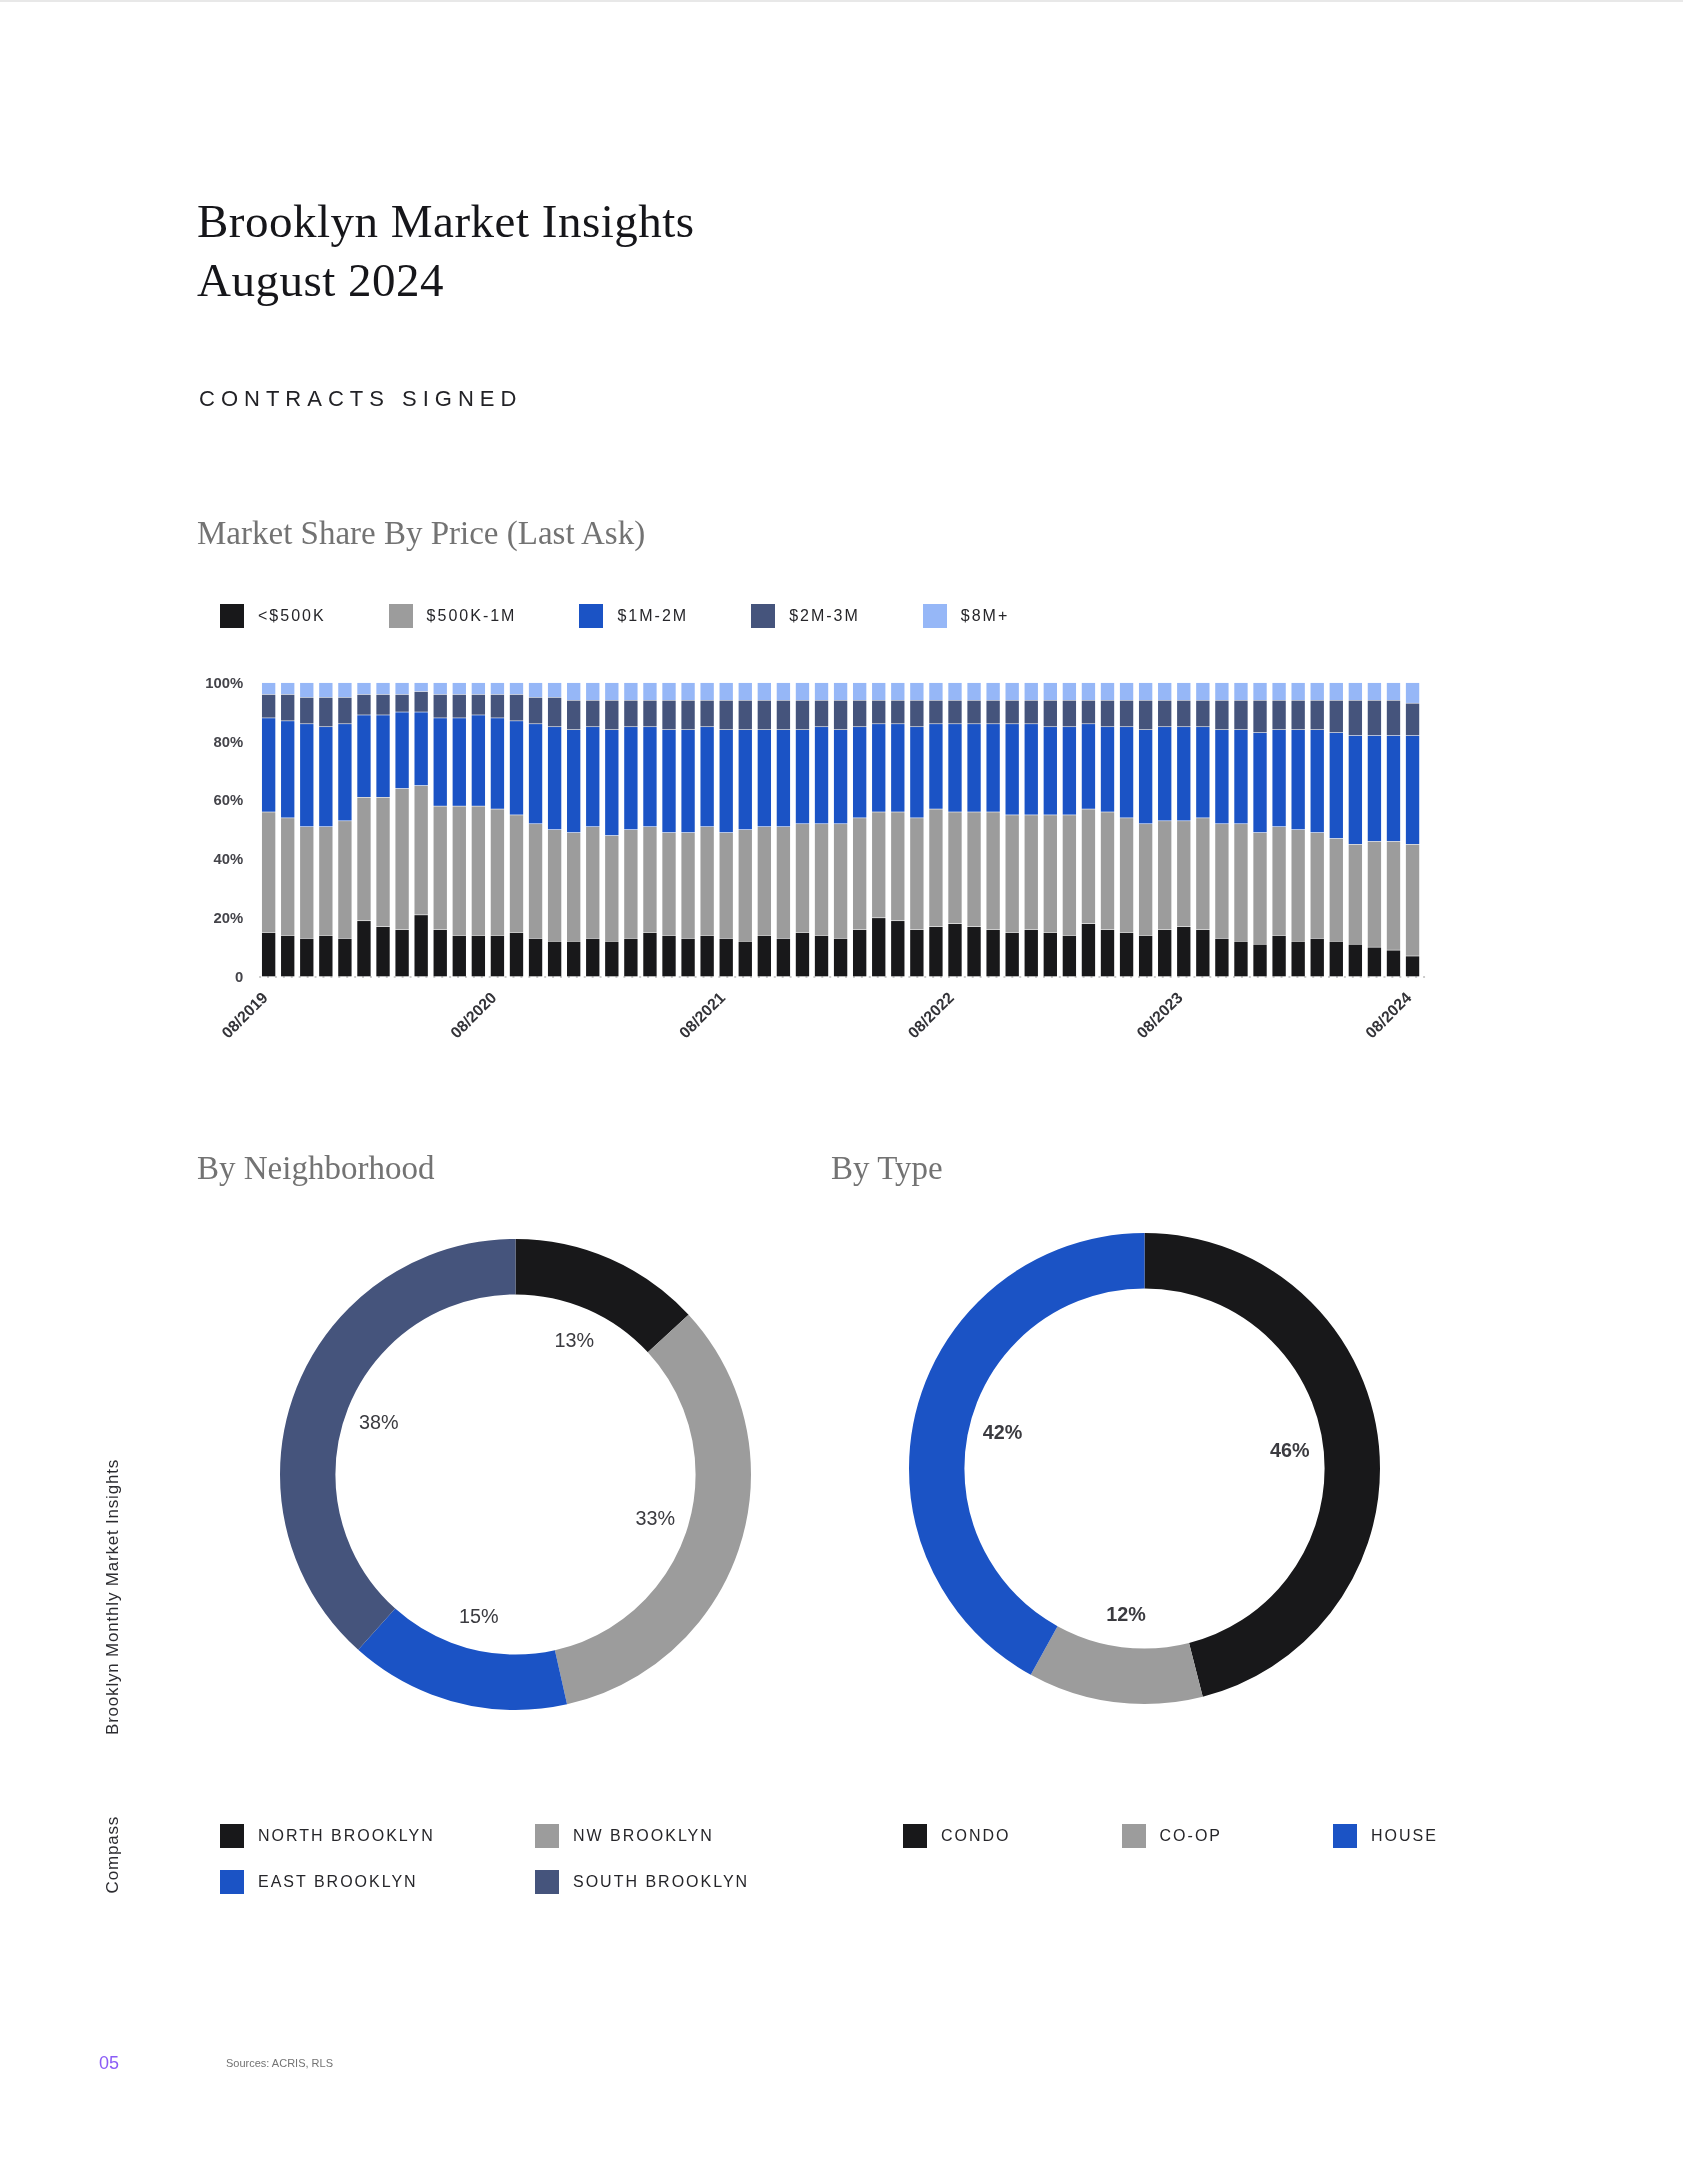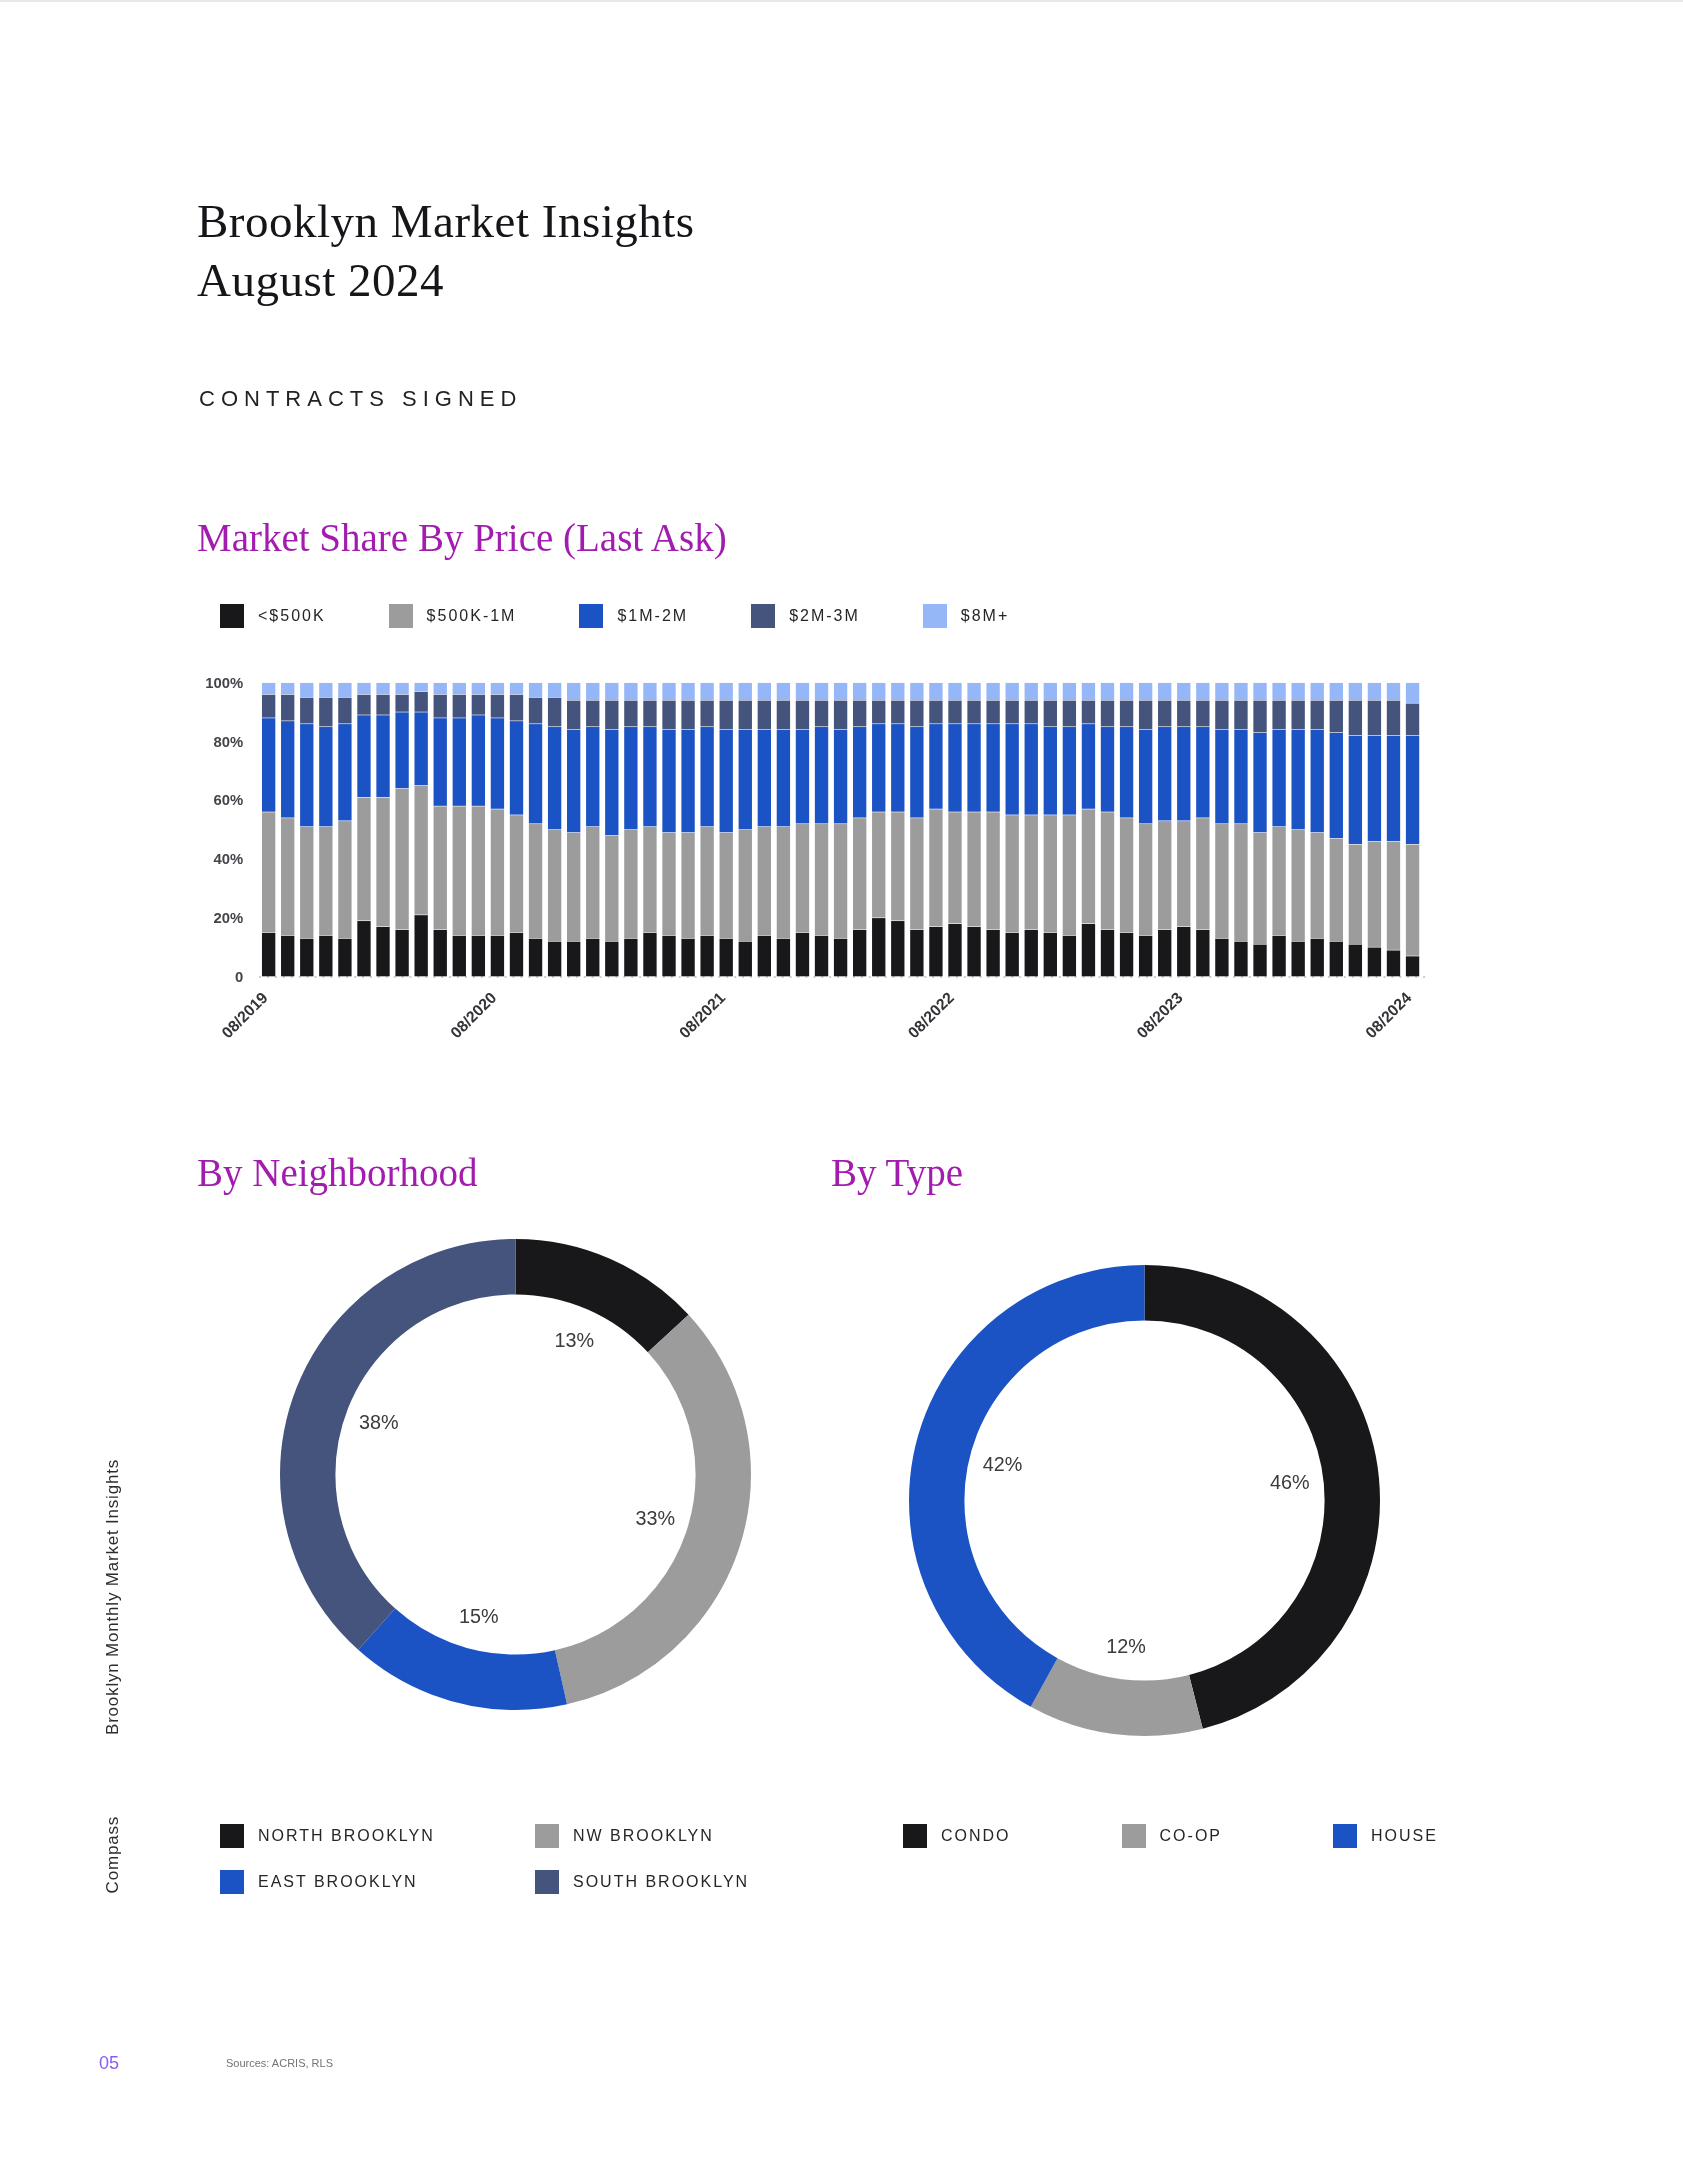--- a/index.html
+++ b/index.html
@@ -12,40 +12,40 @@
     position:absolute; left:197px; top:190px;
     font-family:"Liberation Serif", serif; font-size:47px; line-height:1.26;
     font-weight:500; color:#16161a; letter-spacing:0.5px;
   }
   .section-label {
     position:absolute; left:199px; top:384px;
     font-size:22px; letter-spacing:6px; color:#222226; font-weight:400;
   }
   .chart-heading {
     position:absolute; left:197px;
-    font-family:"Liberation Serif", serif; font-size:39px; font-weight:500; color:#a21caf;
+    font-family:"Liberation Serif", serif; font-size:33px; font-weight:500; color:#737373;
   }
   #bar-heading { top:513px; }
   #nb-heading  { top:1148px; }
   #type-heading{ left:831px; top:1148px; }
 
   .legend { display:flex; align-items:center;padding-left:23px; }
   #bar-legend { position:absolute; left:197px; top:602px; gap:63px; }
   #nb-legend {
     position:absolute; left:197px; top:1822px;
     display:grid; grid-template-columns:315px 315px; row-gap:22px;
   }
   #type-legend { position:absolute; left:880px; top:1822px; gap:111px; }
   .legend-item { display:flex; align-items:center; gap:14px; }
   .swatch { width:24px; height:24px; flex:0 0 24px; }
   .legend-label { font-size:16px; letter-spacing:2px; color:#26262a; white-space:nowrap; }
 
   #bar-chart { position:absolute; left:173px; top:661px; width:1257px; height:416px;font-weight:bold; }
   #nb-donut   { position:absolute; left:280px; top:1237px; width:471px; height:471px; }
-  #type-donut { position:absolute; left:909px; top:1263px; width:471px; height:471px; }
+  #type-donut { position:absolute; left:909px; top:1231px; width:471px; height:471px;font-weight:bold; }
 
   .ytick-label { font-size:15px; fill:#44444a; }
   .xtick-label { font-size:16px; fill:#333338; }
   .pct-label { font-size:20px; fill:#3b3b40; }
 
   .vertical-label {
     position:absolute; left:103px;
     writing-mode:vertical-rl; transform:rotate(180deg);
     font-size:17px; color:#2c2c30; letter-spacing:0.8px;
   }

